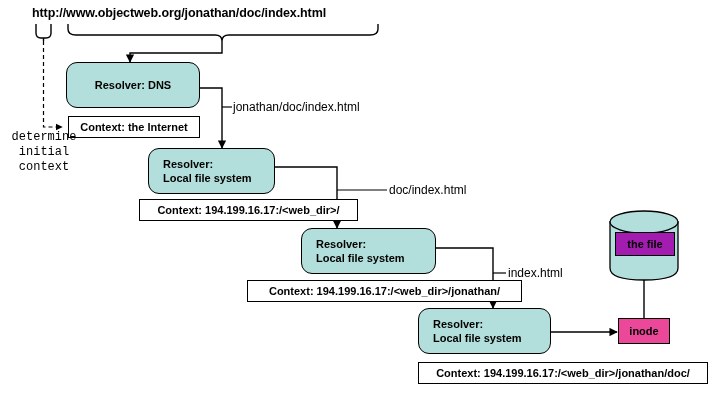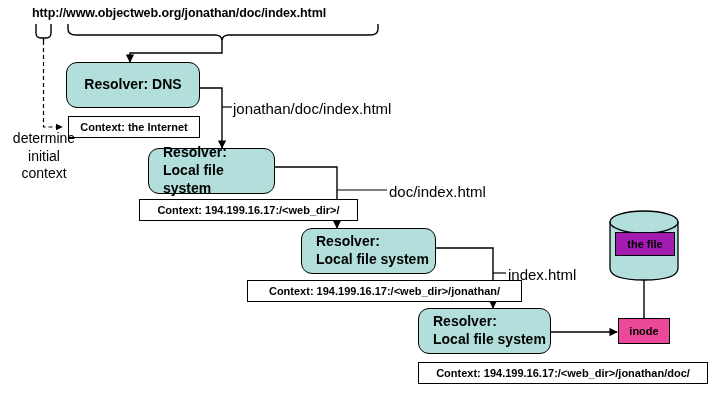--- a/index.html
+++ b/index.html
@@ -30,21 +30,21 @@
     z-index: 5;
   }
   .resolver {
     background: #b2dfdb;
     border: 1px solid #000000;
     border-radius: 11px;
     display: flex;
     align-items: center;
     justify-content: flex-start;
     font-weight: bold;
-    font-size: 14px;
+    font-size: 11px;
     color: #000000;
     line-height: 1.28;
     padding-left: 14px;
     white-space: pre-line;
   }
   .resolver.centered {
     justify-content: center;
     padding-left: 0;
   }
   .ctxbox {
@@ -73,34 +73,35 @@
     top: 6px;
     font-weight: bold;
     font-size: 12.5px;
     letter-spacing: -0.1px;
     color: #000000;
     white-space: nowrap;
     z-index: 6;
   }
   .edge-label {
     position: absolute;
-    font-size: 15px;
+    font-size: 12px;
     font-weight: normal;
     color: #000000;
     white-space: nowrap;
     z-index: 6;
   }
   .side-note {
     position: absolute;
-    font-size: 14px;
+    font-size: 12px;
     color: #000000;
     line-height: 1.25;
     text-align: center;
     white-space: pre-line;
     z-index: 6;
+    font-family: Liberation Mono, monospace;
   }
   .file-label {
     position: absolute;
     background: #a21caf;
     border: 1px solid #000000;
     display: flex;
     align-items: center;
     justify-content: center;
     font-weight: bold;
     font-size: 11px;

